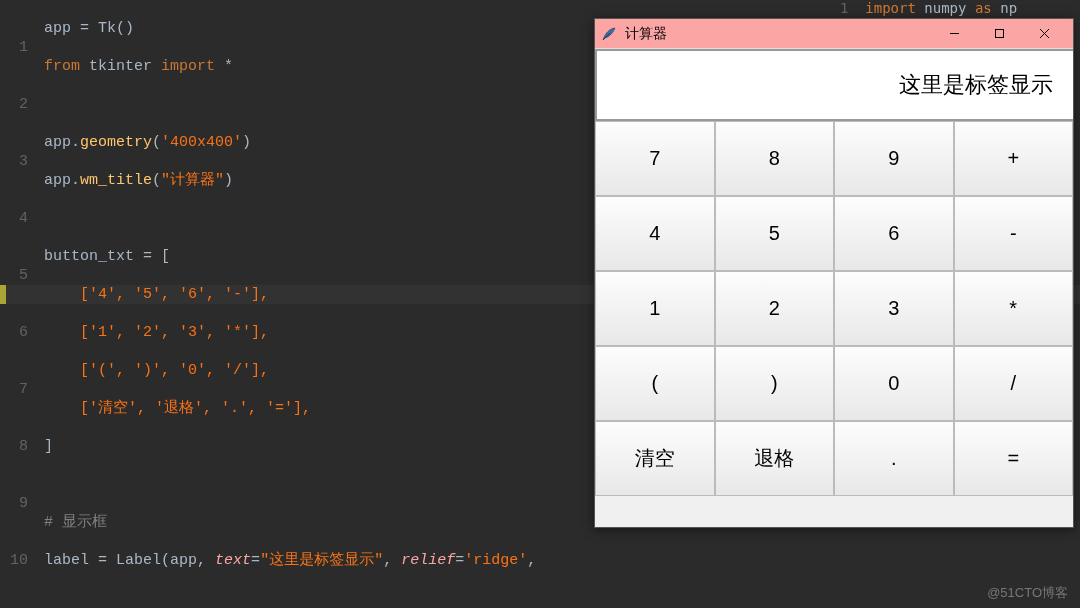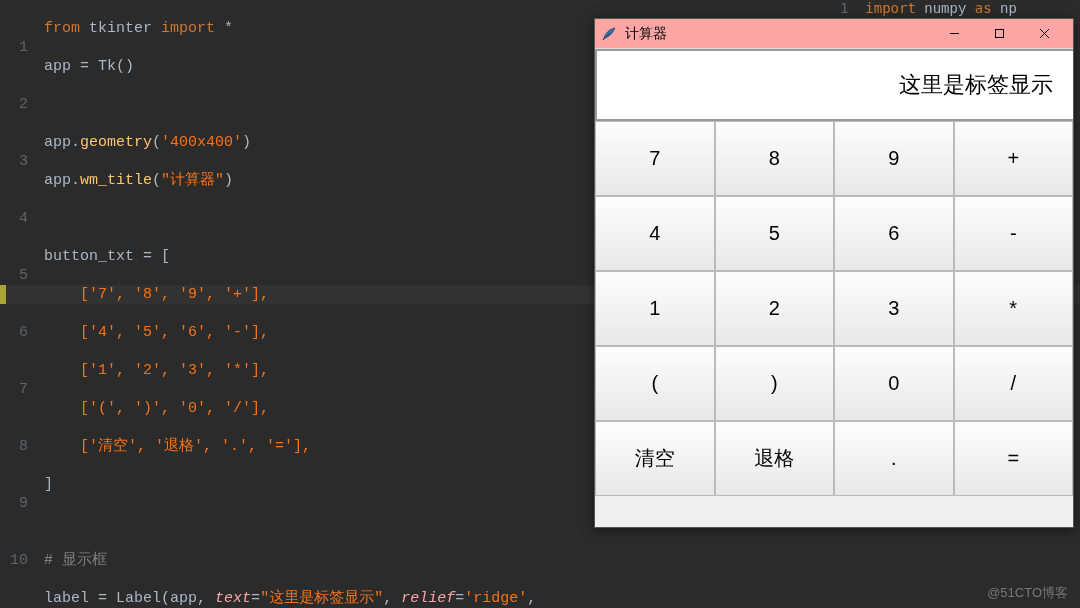--- a/index.html
+++ b/index.html
@@ -123,21 +123,21 @@
     position: absolute;
     right: 0; top: 0; width: 270px; height: 18px;
     background: #2b2b2b;
     color: #777;
     font-family: Consolas, monospace;
     font-size: 14px;
     padding-left: 30px;
     overflow: hidden;
   }
   .top-ghost .g-kw { color: #cc7832; }
-  .top-ghost .g-id { color: #a9b7c6; font-family: Liberation Mono, monospace; }
+  .top-ghost .g-id { color: #a9b7c6; }
 
   .watermark {
     position: absolute;
     right: 12px; bottom: 6px;
     color: #777; font-size: 13px;
     font-family: Arial, sans-serif;
   }
 </style>
 </head>
 <body>
@@ -175,28 +175,27 @@
     
     
     
     
     
     
     
   </div>
 
   <div class="code">
+<div class="cl"><span class="id">app</span><span class="op"> = </span><span class="id">Tk</span><span class="op">()</span></div>
 <div class="cl"><span class="kw">from</span> <span class="id">tkinter</span> <span class="kw">import</span> <span class="op">*</span></div>
-<div class="cl"><span class="id">app</span><span class="op"> = </span><span class="id">Tk</span><span class="op">()</span></div>
 <div class="cl"></div>
 <div class="cl"><span class="id">app</span>.<span class="fn">geometry</span>(<span class="str">'400x400'</span>)</div>
 <div class="cl"><span class="id">app</span>.<span class="fn">wm_title</span>(<span class="str">"计算器"</span>)</div>
 <div class="cl"></div>
 <div class="cl"><span class="id">button_txt</span><span class="op"> = [</span></div>
-<div class="cl">    <span class="str">['7', '8', '9', '+'],</span></div>
 <div class="cl">    <span class="str">['4', '5', '6', '-'],</span></div>
 <div class="cl">    <span class="str">['1', '2', '3', '*'],</span></div>
 <div class="cl">    <span class="str">['(', ')', '0', '/'],</span></div>
 <div class="cl">    <span class="str">['清空', '退格', '.', '='],</span></div>
 <div class="cl"><span class="op">]</span></div>
 <div class="cl"></div>
 <div class="cl"><span class="cmt"># 显示框</span></div>
 <div class="cl"><span class="id">label</span> = <span class="id">Label</span>(<span class="id">app</span>, <span class="arg">text</span>=<span class="str">"这里是标签显示"</span>, <span class="arg">relief</span>=<span class="str">'ridge'</span>,</div>
 
 

